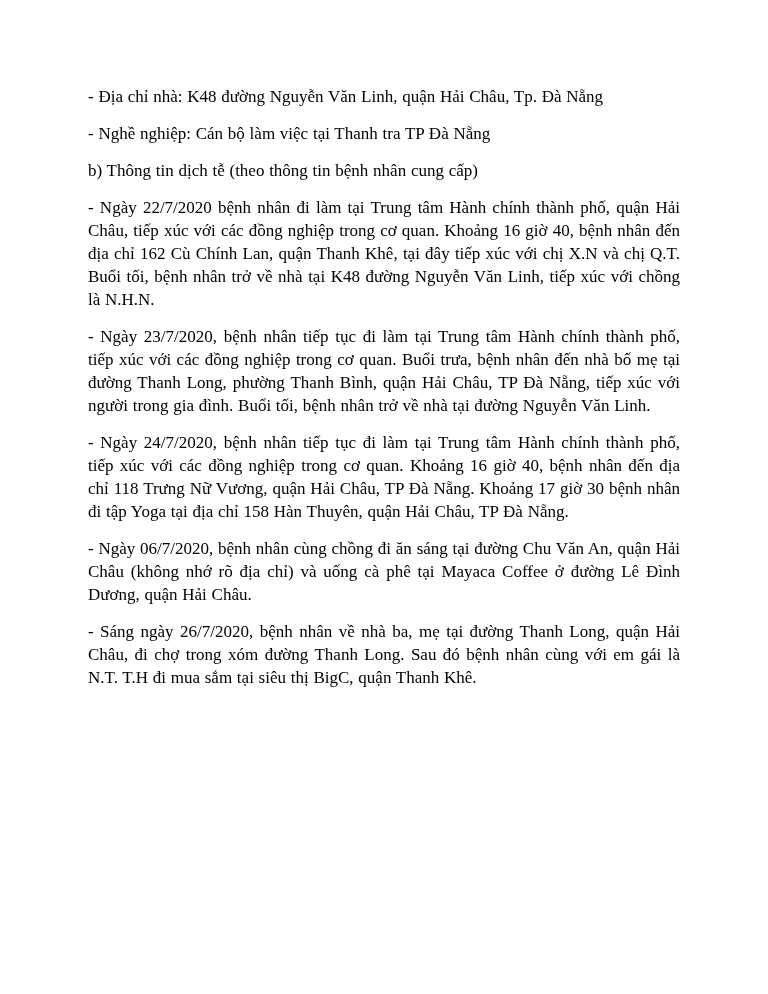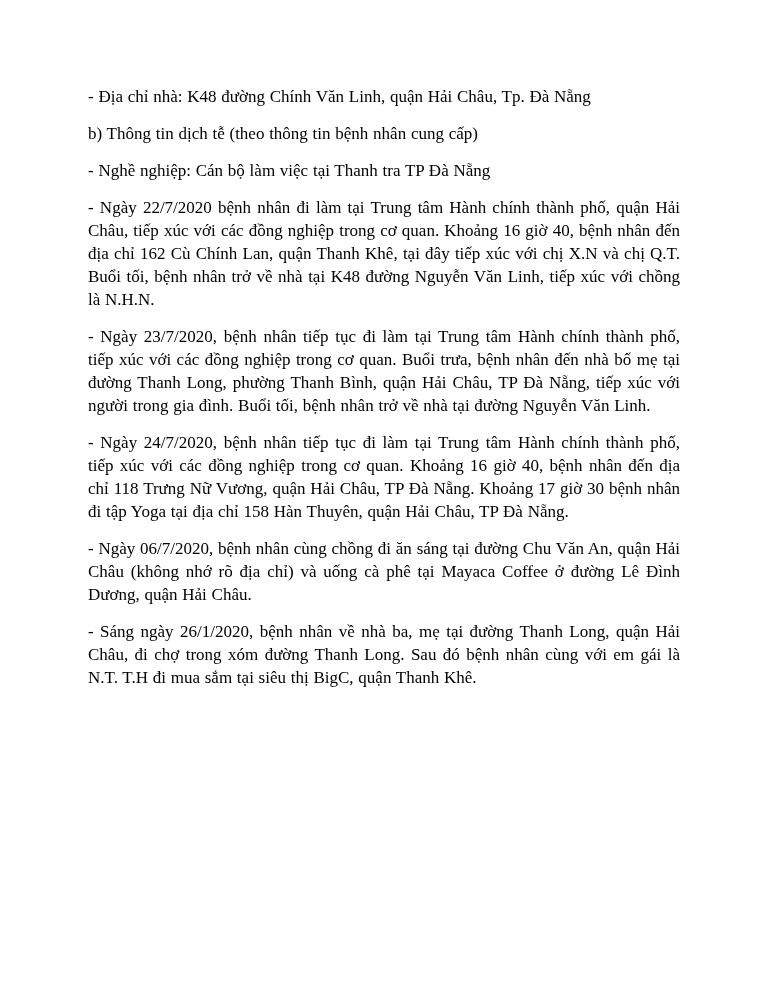--- a/index.html
+++ b/index.html
@@ -25,21 +25,21 @@
     margin: 0 0 14px 0;
     text-align: justify;
     text-justify: inter-word;
     word-spacing: 0.5px;
   }
 </style>
 </head>
 <body>
 
 <div class="page">
-  <p>- Địa chỉ nhà: K48 đường Chính Văn Linh, quận Hải Châu, Tp. Đà Nẵng</p>
+  <p>- Địa chỉ nhà: K48 đường Nguyễn Văn Linh, quận Hải Châu, Tp. Đà Nẵng</p>
+  <p>- Nghề nghiệp: Cán bộ làm việc tại Thanh tra TP Đà Nẵng</p>
   <p>b) Thông tin dịch tễ (theo thông tin bệnh nhân cung cấp)</p>
-  <p>- Nghề nghiệp: Cán bộ làm việc tại Thanh tra TP Đà Nẵng</p>
   <p>- Ngày 22/7/2020 bệnh nhân đi làm tại Trung tâm Hành chính thành phố, quận Hải Châu, tiếp xúc với các đồng nghiệp trong cơ quan. Khoảng 16 giờ 40, bệnh nhân đến địa chỉ 162 Cù Chính Lan, quận Thanh Khê, tại đây tiếp xúc với chị X.N và chị Q.T. Buổi tối, bệnh nhân trở về nhà tại K48 đường Nguyễn Văn Linh, tiếp xúc với chồng là N.H.N.</p>
   <p>- Ngày 23/7/2020, bệnh nhân tiếp tục đi làm tại Trung tâm Hành chính thành phố, tiếp xúc với các đồng nghiệp trong cơ quan. Buổi trưa, bệnh nhân đến nhà bố mẹ tại đường Thanh Long, phường Thanh Bình, quận Hải Châu, TP Đà Nẵng, tiếp xúc với người trong gia đình. Buổi tối, bệnh nhân trở về nhà tại đường Nguyễn Văn Linh.</p>
   <p>- Ngày 24/7/2020, bệnh nhân tiếp tục đi làm tại Trung tâm Hành chính thành phố, tiếp xúc với các đồng nghiệp trong cơ quan. Khoảng 16 giờ 40, bệnh nhân đến địa chỉ 118 Trưng Nữ Vương, quận Hải Châu, TP Đà Nẵng. Khoảng 17 giờ 30 bệnh nhân đi tập Yoga tại địa chỉ 158 Hàn Thuyên, quận Hải Châu, TP Đà Nẵng.</p>
   <p>- Ngày 06/7/2020, bệnh nhân cùng chồng đi ăn sáng tại đường Chu Văn An, quận Hải Châu (không nhớ rõ địa chỉ) và uống cà phê tại Mayaca Coffee ở đường Lê Đình Dương, quận Hải Châu.</p>
-  <p>- Sáng ngày 26/1/2020, bệnh nhân về nhà ba, mẹ tại đường Thanh Long, quận Hải Châu, đi chợ trong xóm đường Thanh Long. Sau đó bệnh nhân cùng với em gái là N.T. T.H đi mua sắm tại siêu thị BigC, quận Thanh Khê.</p>
+  <p>- Sáng ngày 26/7/2020, bệnh nhân về nhà ba, mẹ tại đường Thanh Long, quận Hải Châu, đi chợ trong xóm đường Thanh Long. Sau đó bệnh nhân cùng với em gái là N.T. T.H đi mua sắm tại siêu thị BigC, quận Thanh Khê.</p>
 </div>
 
 </body></html>

